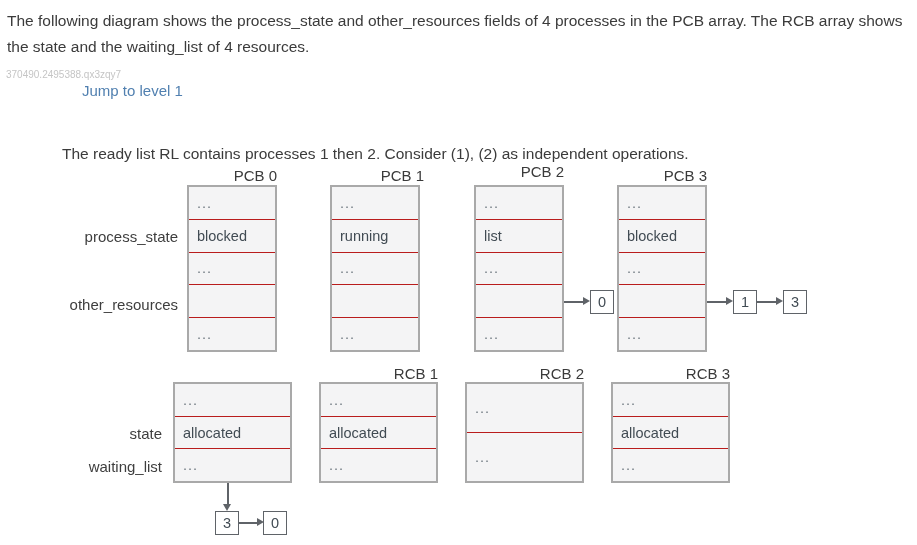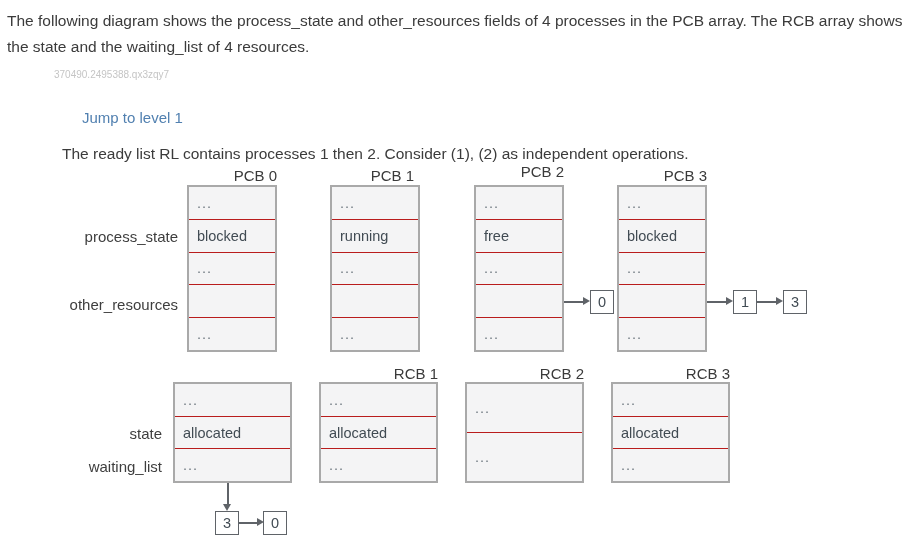--- a/index.html
+++ b/index.html
@@ -10,24 +10,24 @@
     font-family:"Liberation Sans",sans-serif;
     color:#3e3e3e;
     overflow:hidden;
   }
   .intro{
     position:absolute;left:7px;top:8px;width:905px;
     font-size:15.5px;line-height:26px;color:#3b3b3b;
   }
   .activity-id{
     position:absolute;left:6px;top:69px;
-    font-size:10px;color:#c5c5c5;margin-left:48px;
+    font-size:10px;color:#c5c5c5;
   }
   .jump-link{
-    position:absolute;left:82px;top:109px;
+    position:absolute;left:82px;top:82px;
     font-size:15px;color:#5180b0;text-decoration:none;cursor:pointer;text-align:right;
   }
   .prompt{
     position:absolute;left:62px;top:145px;width:840px;
     font-size:15.5px;color:#3b3b3b;
   }
   .hdr{
     position:absolute;text-align:right;
     font-size:15px;color:#3a3a3a;height:17px;line-height:17px;
   }
@@ -80,21 +80,21 @@
     <div>the state and the waiting_list of 4 resources.</div>
   </div>
 
   <div class="activity-id">370490.2495388.qx3zqy7</div>
 
   <a class="jump-link">Jump to level 1</a>
 
   <div class="prompt">The ready list RL contains processes 1 then 2. Consider (1), (2) as independent operations.</div>
 
   <div class="hdr pcbw" style="left:187px">PCB 0</div>
-  <div class="hdr pcbw" style="left:324px">PCB 1</div>
+  <div class="hdr pcbw" style="left:334px">PCB 1</div>
   <div class="hdr pcbw" style="left:474px;top:163px">PCB 2</div>
   <div class="hdr pcbw" style="left:617px">PCB 3</div>
 
   <div class="field-label" style="width:178px;top:228px">process_state</div>
   <div class="field-label" style="width:178px;top:296px">other_resources</div>
 
   <div class="col-box pcb" style="left:187px">
     <div class="row ellipsis">...</div>
     <div class="row">blocked</div>
     <div class="row ellipsis">...</div>
@@ -105,21 +105,21 @@
   <div class="col-box pcb" style="left:330px">
     <div class="row ellipsis">...</div>
     <div class="row">running</div>
     <div class="row ellipsis">...</div>
     <div class="row"></div>
     <div class="row ellipsis">...</div>
   </div>
 
   <div class="col-box pcb" style="left:474px">
     <div class="row ellipsis">...</div>
-    <div class="row">free</div>
+    <div class="row">list</div>
     <div class="row ellipsis">...</div>
     <div class="row"></div>
     <div class="row ellipsis">...</div>
   </div>
 
   <div class="col-box pcb" style="left:617px">
     <div class="row ellipsis">...</div>
     <div class="row">blocked</div>
     <div class="row ellipsis">...</div>
     <div class="row"></div>

